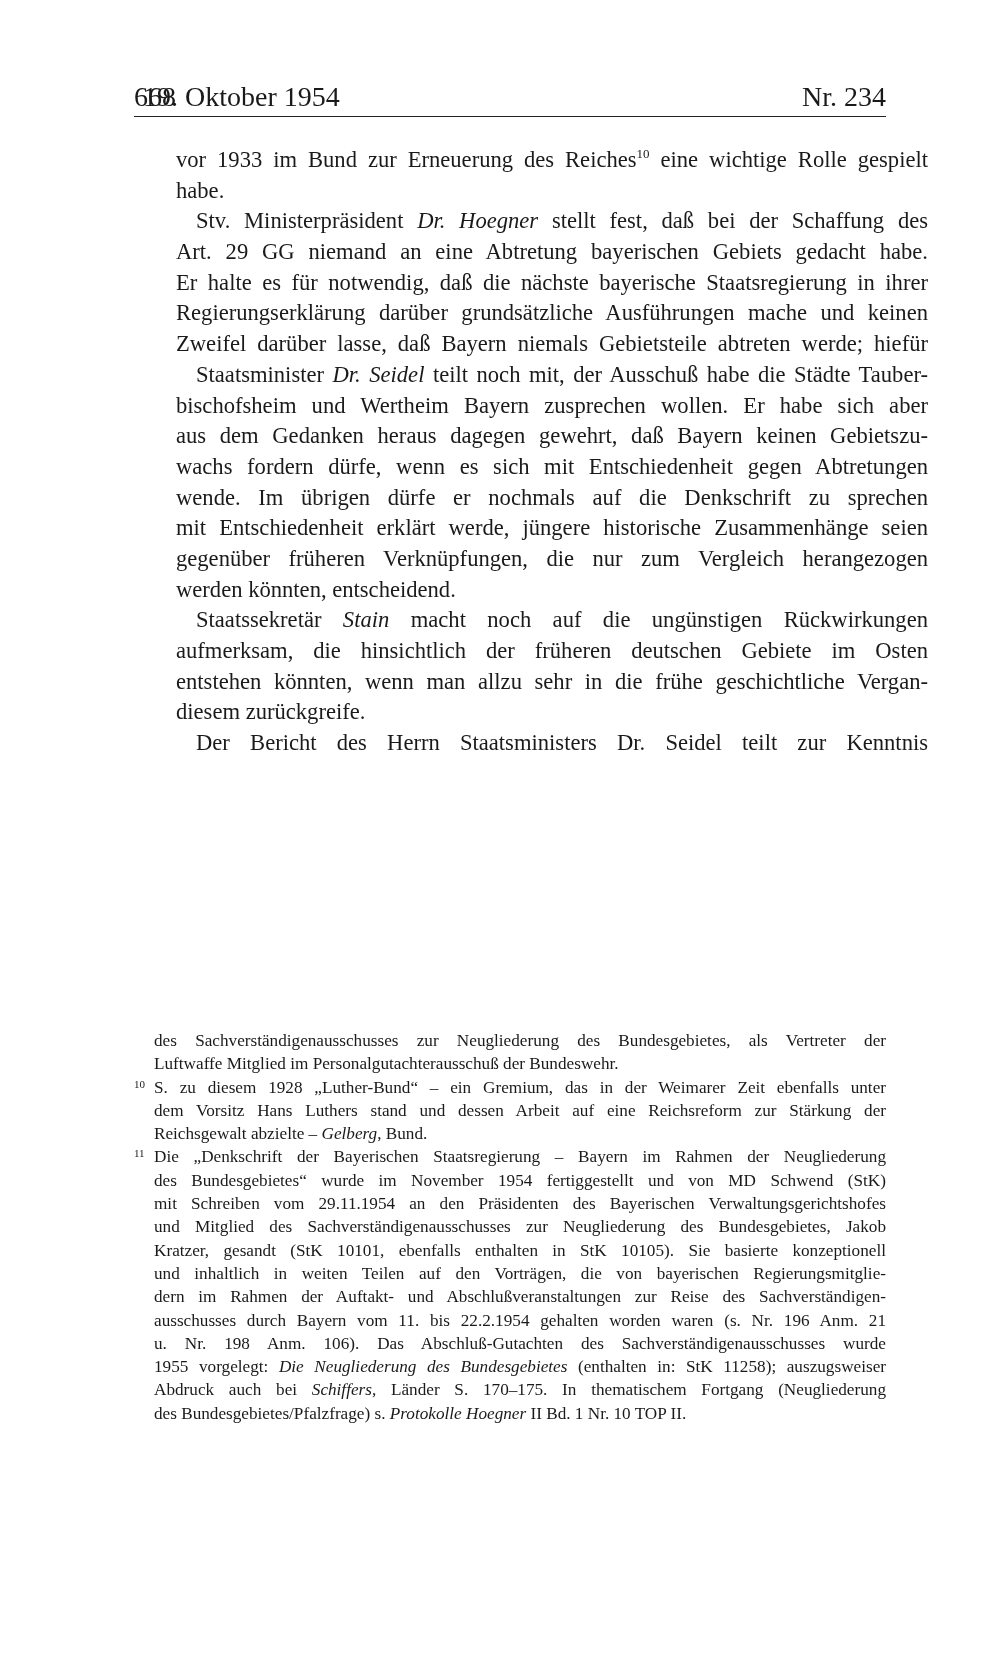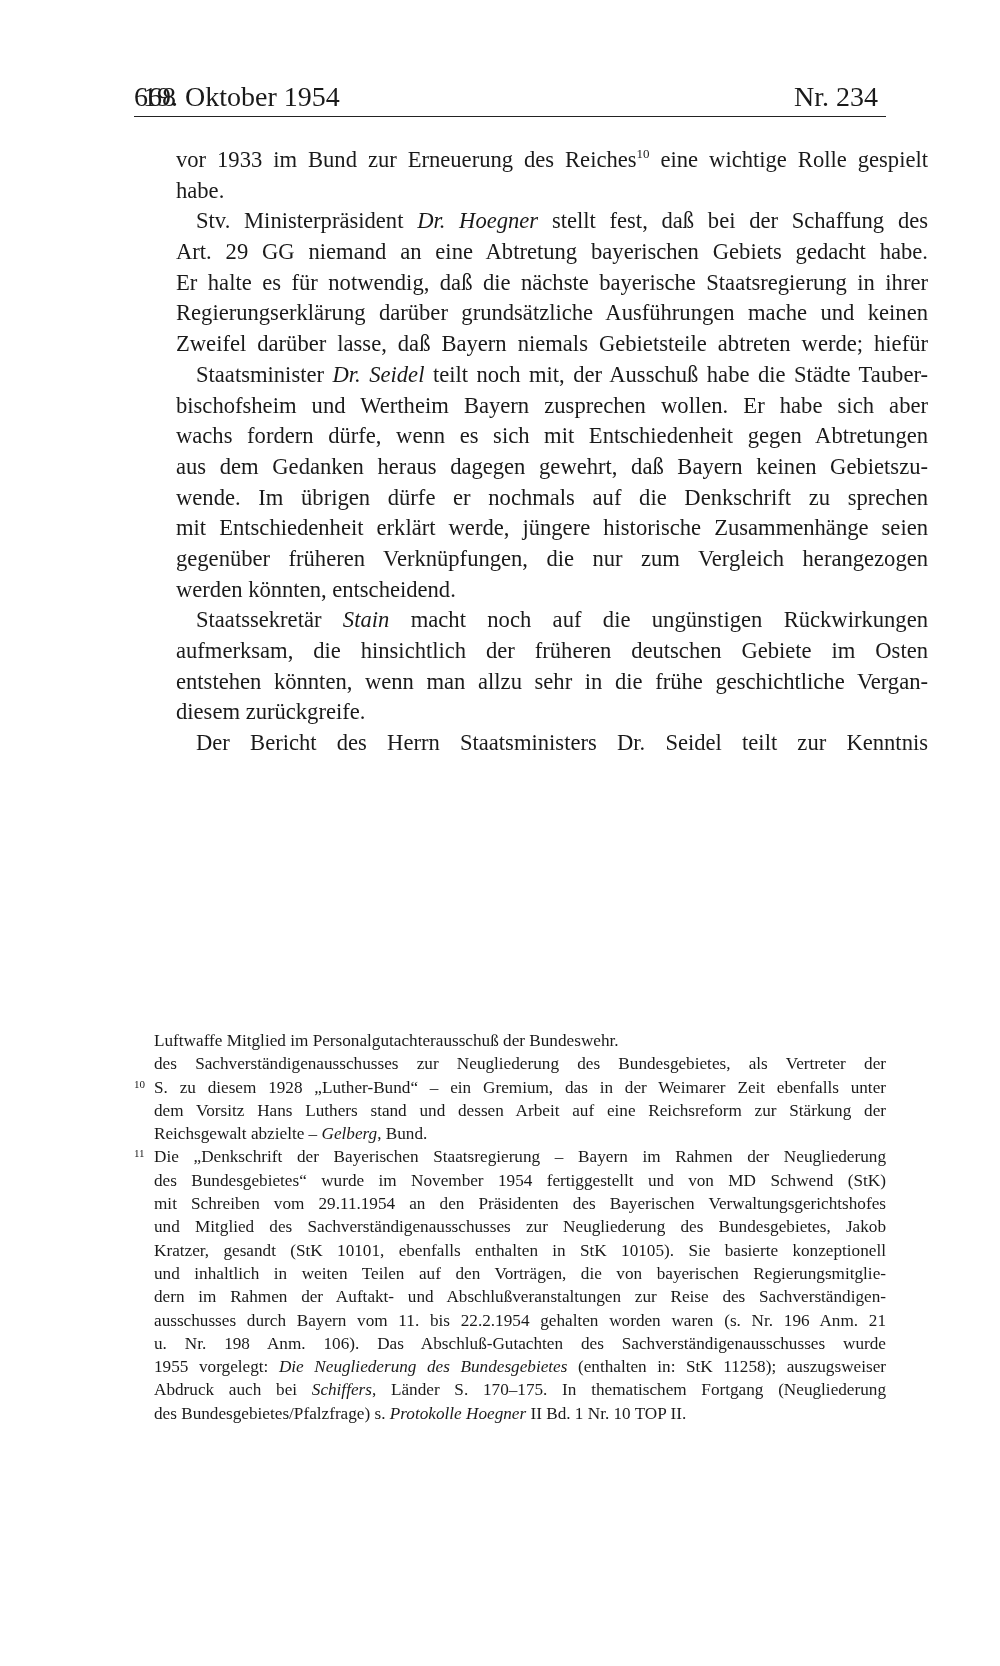--- a/index.html
+++ b/index.html
@@ -1,21 +1,21 @@
 <!DOCTYPE html>
 <html><head>
   <meta charset="utf-8">
   <style>
     html, body { margin: 0; padding: 0; background: #ffffff; }
     body { width: 1000px; height: 1666px; position: relative; overflow: hidden; color: #1a1a1a; font-family: "Liberation Serif", "DejaVu Serif", serif; }
     .header { position: absolute; left: 134px; top: 82px; width: 752px; height: 34px; border-bottom: 1.5px solid #222; }
     .header span { position: absolute; top: 0; font-size: 28px; line-height: 30px; }
     .hdr-left { left: 0; }
     .hdr-center { left: 9px; width: 752px; }
-    .hdr-right { right: 8px; }
+    .hdr-right { right: 0; }
     .body { position: absolute; left: 134px; top: 145px; width: 752px; margin-left: 42px; }
     .line { display: block; font-size: 22.6px; line-height: 30.7px; height: 30.7px; white-space: nowrap; text-align: justify; text-align-last: justify; }
     .line.last { text-align-last: left; }
     .line.indent { padding-left: 20px; }
     sup { font-size: 13px; line-height: 0; vertical-align: 9px; }
     .fn { position: absolute; left: 134px; top: 1029px; width: 752px; }
     .fline { display: block; font-size: 17.2px; line-height: 23.3px; height: 23.3px; white-space: nowrap; text-align: justify; text-align-last: justify; padding-left: 20px; position: relative; }
     .fline.last { text-align-last: left; }
     .fnum { position: absolute; left: 0; top: -3px; font-size: 11px; }
     i { font-style: italic; }
@@ -32,36 +32,36 @@
 <div class="body" id="body-text">
     <span class="line"><span>vor 1933 im Bund zur Erneuerung des Reiches</span><sup>10</sup><span> eine wichtige Rolle gespielt</span></span>
     <span class="line last"><span>habe.</span></span>
     <span class="line indent"><span>Stv. Ministerpräsident </span><i>Dr. Hoegner</i><span> stellt fest, daß bei der Schaffung des</span></span>
     <span class="line"><span>Art. 29 GG niemand an eine Abtretung bayerischen Gebiets gedacht habe.</span></span>
     <span class="line"><span>Er halte es für notwendig, daß die nächste bayerische Staatsregierung in ihrer</span></span>
     <span class="line"><span>Regierungserklärung darüber grundsätzliche Ausführungen mache und keinen</span></span>
     <span class="line"><span>Zweifel darüber lasse, daß Bayern niemals Gebietsteile abtreten werde; hiefür</span></span>
     <span class="line indent"><span>Staatsminister </span><i>Dr. Seidel</i><span> teilt noch mit, der Ausschuß habe die Städte Tauber-</span></span>
     <span class="line"><span>bischofsheim und Wertheim Bayern zusprechen wollen. Er habe sich aber</span></span>
+    <span class="line"><span>aus dem Gedanken heraus dagegen gewehrt, daß Bayern keinen Gebietszu-</span></span>
     <span class="line"><span>wachs fordern dürfe, wenn es sich mit Entschiedenheit gegen Abtretungen</span></span>
-    <span class="line"><span>aus dem Gedanken heraus dagegen gewehrt, daß Bayern keinen Gebietszu-</span></span>
     <span class="line"><span>wende. Im übrigen dürfe er nochmals auf die Denkschrift zu sprechen</span></span>
     <span class="line"><span>mit Entschiedenheit erklärt werde, jüngere historische Zusammenhänge seien</span></span>
     <span class="line"><span>gegenüber früheren Verknüpfungen, die nur zum Vergleich herangezogen</span></span>
     <span class="line last"><span>werden könnten, entscheidend.</span></span>
     <span class="line indent"><span>Staatssekretär </span><i>Stain</i><span> macht noch auf die ungünstigen Rückwirkungen</span></span>
     <span class="line"><span>aufmerksam, die hinsichtlich der früheren deutschen Gebiete im Osten</span></span>
     <span class="line"><span>entstehen könnten, wenn man allzu sehr in die frühe geschichtliche Vergan-</span></span>
     <span class="line last"><span>diesem zurückgreife.</span></span>
     <span class="line indent"><span>Der Bericht des Herrn Staatsministers Dr. Seidel teilt zur Kenntnis</span></span>
   </div>
 
 <div class="fn" id="footnotes">
+    <span class="fline"><span>des Sachverständigenausschusses zur Neugliederung des Bundesgebietes, als Vertreter der</span></span>
     <span class="fline last"><span>Luftwaffe Mitglied im Personalgutachterausschuß der Bundeswehr.</span></span>
-    <span class="fline"><span>des Sachverständigenausschusses zur Neugliederung des Bundesgebietes, als Vertreter der</span></span>
     <span class="fline"><span class="fnum">10</span><span>S. zu diesem 1928 „Luther-Bund“ – ein Gremium, das in der Weimarer Zeit ebenfalls unter</span></span>
     <span class="fline"><span>dem Vorsitz Hans Luthers stand und dessen Arbeit auf eine Reichsreform zur Stärkung der</span></span>
     <span class="fline last"><span>Reichsgewalt abzielte – </span><i>Gelberg</i><span>, Bund.</span></span>
     <span class="fline"><span class="fnum">11</span><span>Die „Denkschrift der Bayerischen Staatsregierung – Bayern im Rahmen der Neugliederung</span></span>
     <span class="fline"><span>des Bundesgebietes“ wurde im November 1954 fertiggestellt und von MD Schwend (StK)</span></span>
     <span class="fline"><span>mit Schreiben vom 29.11.1954 an den Präsidenten des Bayerischen Verwaltungsgerichtshofes</span></span>
     <span class="fline"><span>und Mitglied des Sachverständigenausschusses zur Neugliederung des Bundesgebietes, Jakob</span></span>
     <span class="fline"><span>Kratzer, gesandt (StK 10101, ebenfalls enthalten in StK 10105). Sie basierte konzeptionell</span></span>
     <span class="fline"><span>und inhaltlich in weiten Teilen auf den Vorträgen, die von bayerischen Regierungsmitglie-</span></span>
     <span class="fline"><span>dern im Rahmen der Auftakt- und Abschlußveranstaltungen zur Reise des Sachverständigen-</span></span>

